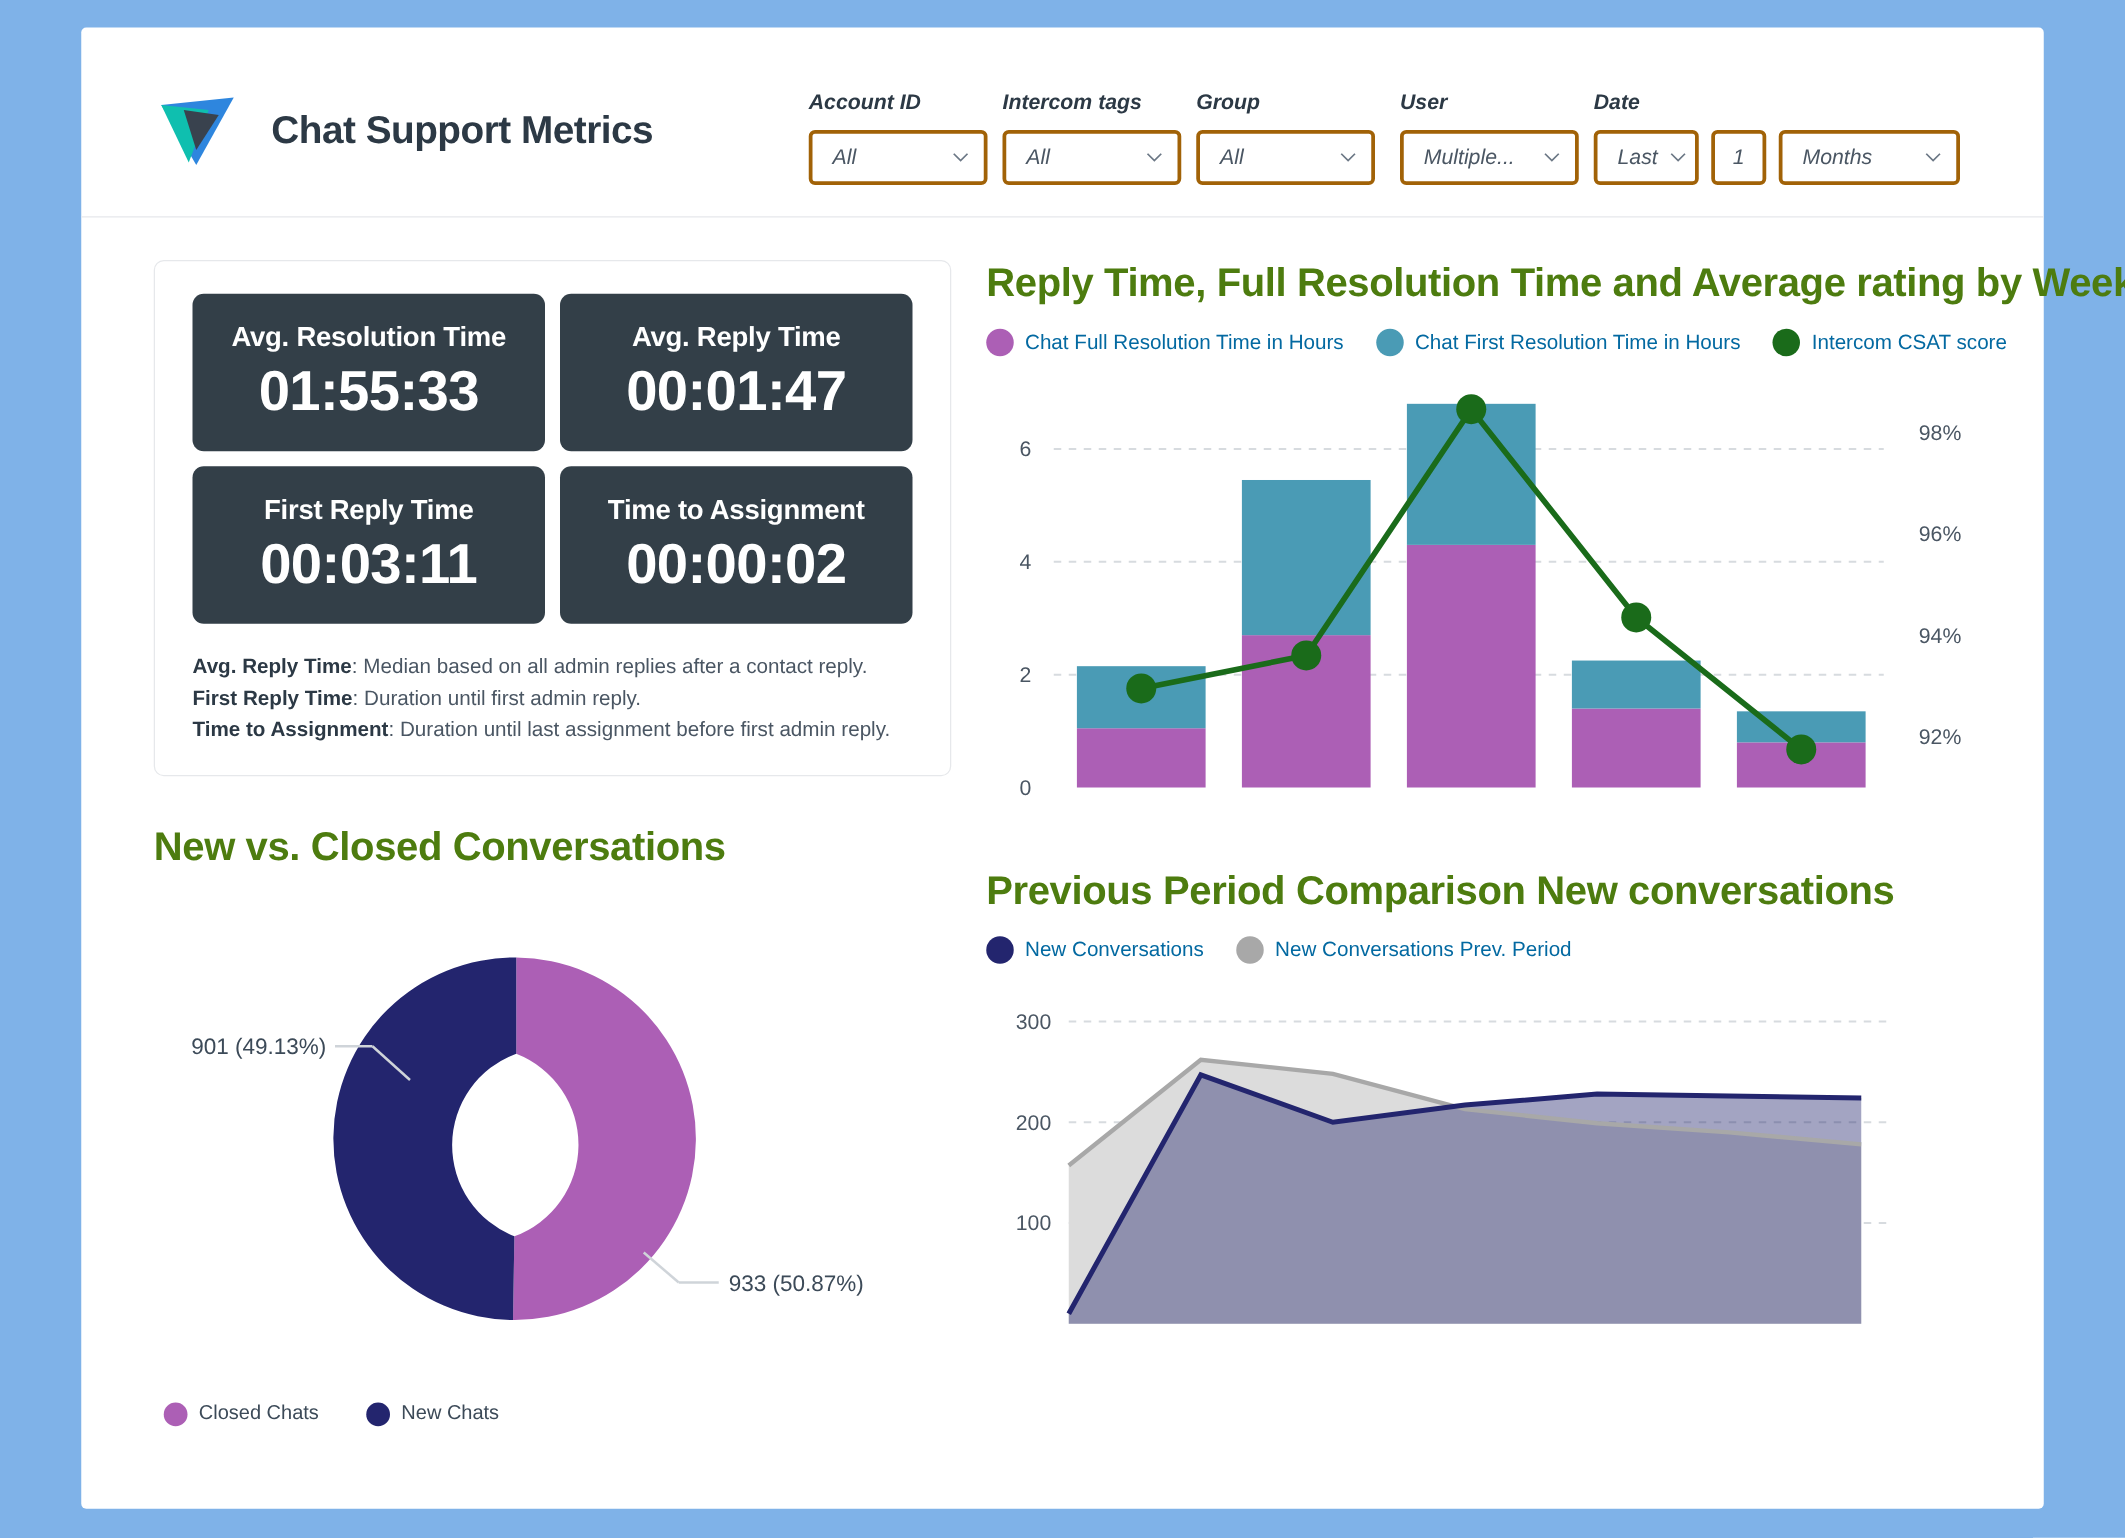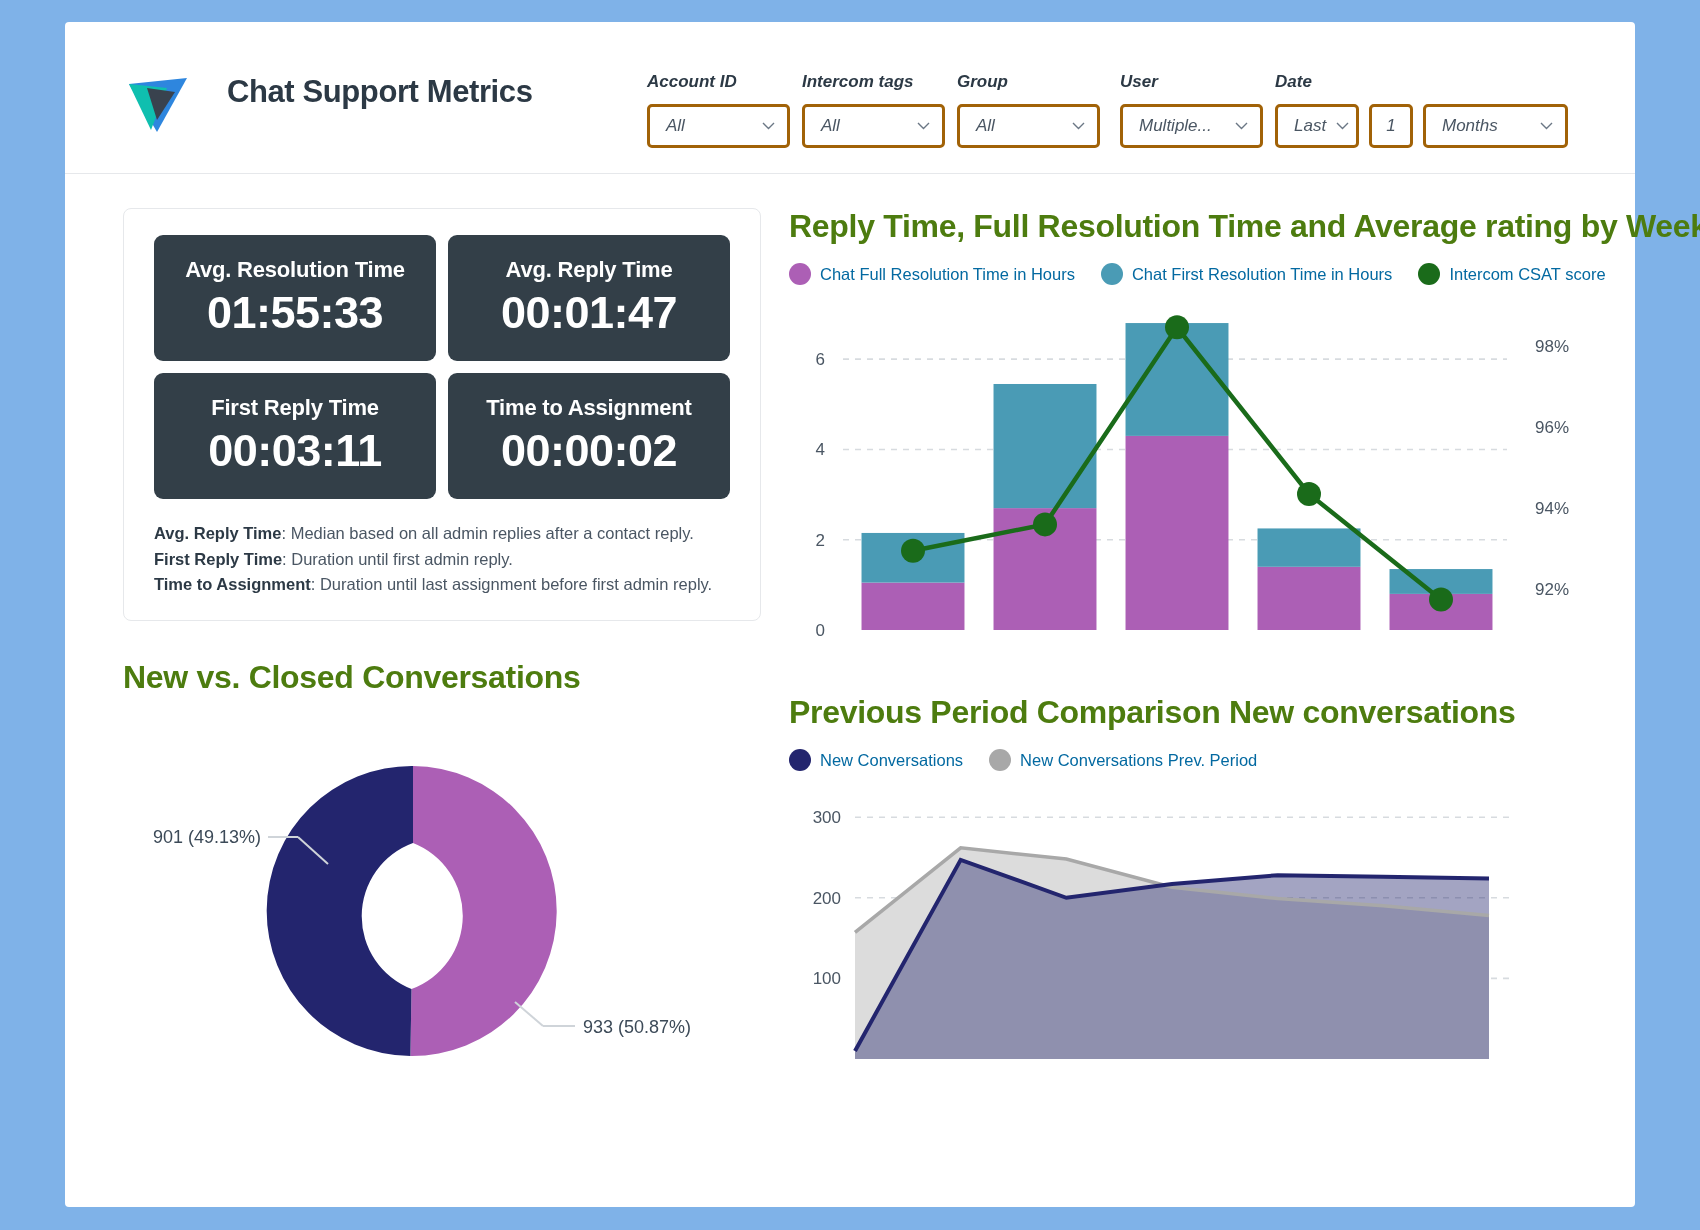--- a/index.html
+++ b/index.html
@@ -18,21 +18,21 @@
   }
 
   
   .header {
     height: 152px;
     border-bottom: 1px solid #E6E8EB;
     display: flex;
     align-items: flex-start;
     padding: 52px 0 0 62px;
   }
-  .brand { display: flex; gap: 32px; width: 520px; flex: none; }
+  .brand { display: flex; align-items: center; gap: 22px; width: 520px; flex: none; }
   .logo { width: 68px; height: 60px; flex: none; }
   .brand-title {
     font-size: 31px; font-weight: bold; color: #2C3945;
     letter-spacing: -0.4px; white-space: nowrap;
   }
 
   .filters { display: flex; align-items: flex-start; gap: 12px; margin-top: -2px; }
   .filter { display: flex; flex-direction: column; font-style: italic; }
   .filter-label {
     font-size: 17px; font-weight: bold; color: #2C3945;
@@ -221,20 +221,30 @@
 
             <path id="slice-new" fill="#23256E" d="M 290 42 A 145 145 0 0 0 287.4 332 L 288.5 265 A 78 78 0 0 1 290 119 Z"></path>
 
             <path d="M 145 113 L 175 113" stroke="#CFD4D9" stroke-width="2" fill="none"></path>
             <path d="M 420 302 L 452 302" stroke="#CFD4D9" stroke-width="2" fill="none"></path>
             <path d="M 175 113 L 205 140" stroke="#CFD4D9" stroke-width="2" fill="none"></path>
             <path d="M 392 278 L 420 302" stroke="#CFD4D9" stroke-width="2" fill="none"></path>
             <text class="pielbl" id="lbl-left" x="138" y="119" text-anchor="end">901 (49.13%)</text>
             <text class="pielbl" id="lbl-right" x="460" y="309">933 (50.87%)</text>
           </svg>
+        </div>
+        <div class="donut-legend">
+          <div class="legend-item">
+            <span class="dot" id="dlc0" style="background: rgb(172, 95, 181);"></span>
+            <span class="legend-txt">Closed Chats</span>
+          </div>
+          <div class="legend-item">
+            <span class="dot" id="dlc1" style="background: rgb(35, 37, 110);"></span>
+            <span class="legend-txt">New Chats</span>
+          </div>
         </div>
       </div>
 
     </div>
 
     <div class="col-right">
 
       <div class="chart-block">
         <div class="sec-title">Reply Time, Full Resolution Time and Average rating by Week</div>
         <div class="legend">

